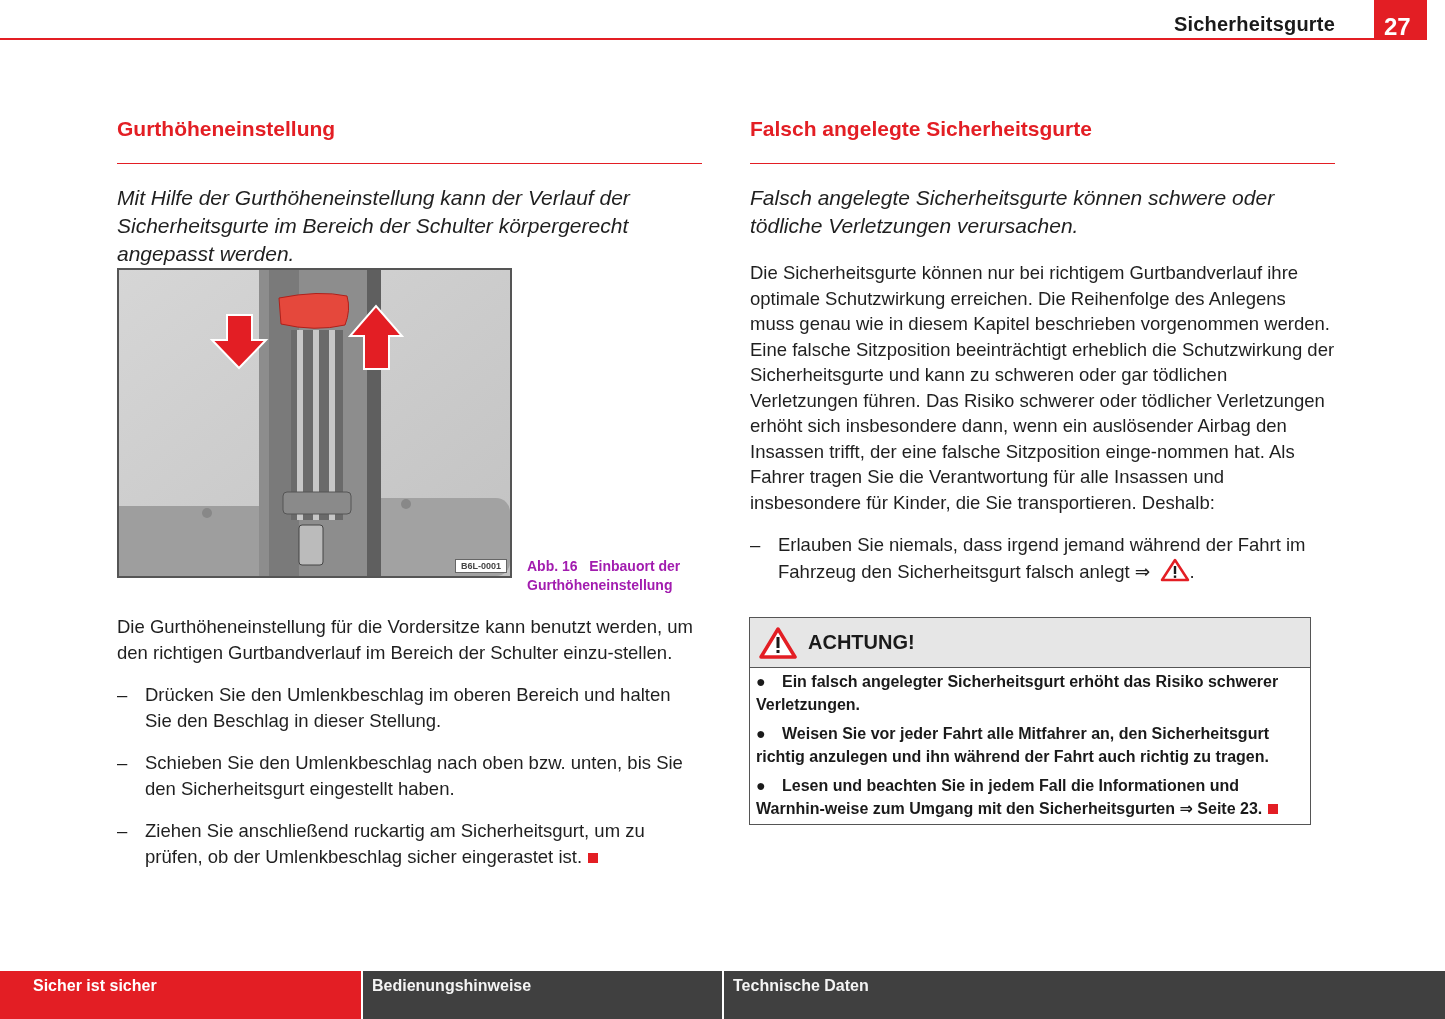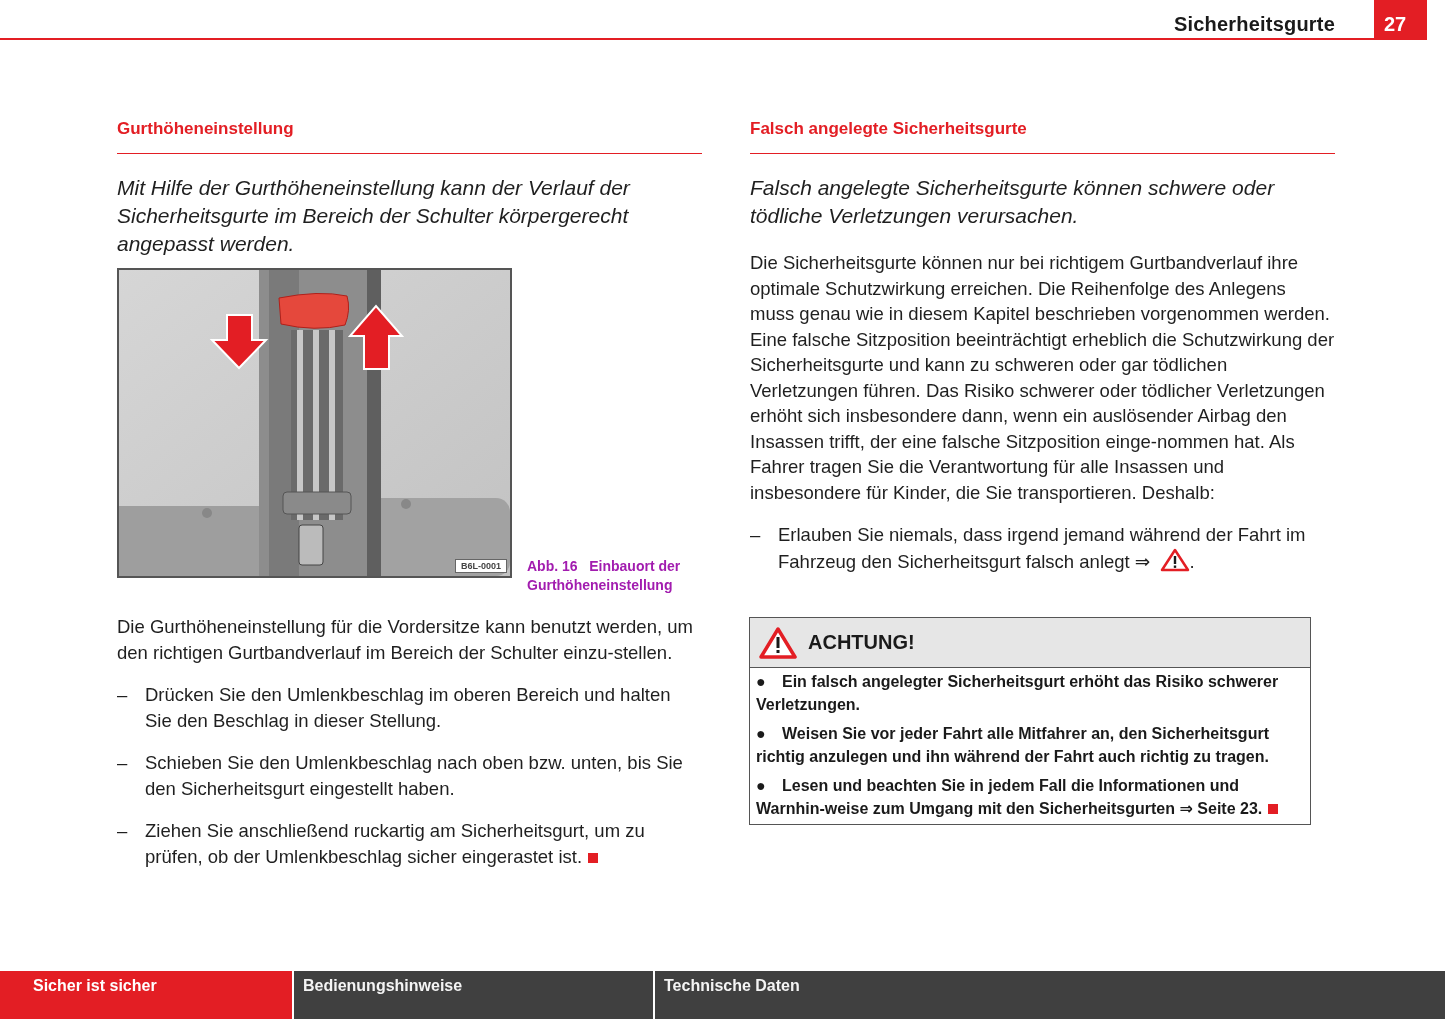--- a/index.html
+++ b/index.html
@@ -4,27 +4,27 @@
 <style>
   html, body { margin: 0; padding: 0; background: #ffffff; }
   body { width: 1445px; height: 1019px; position: relative; overflow: hidden;
          font-family: "Liberation Sans", "DejaVu Sans", sans-serif; color: #1a1a1a; }
 
   
   .hdr-line { position: absolute; left: 0; top: 38px; width: 1374px; height: 2px; background: #e31e24; }
   .hdr-title { position: absolute; left: 1100px; top: 13px; width: 235px; text-align: right;
                font-size: 20px; font-weight: bold; color: #1a1a1a; letter-spacing: 0.2px; }
   .hdr-page { position: absolute; left: 1374px; top: 0; width: 53px; height: 40px; background: #e31e24;
-              color: #fff; font-weight: bold; font-size: 20px; box-sizing: border-box; padding: 13px 0 0 10px; }
+              color: #fff; font-weight: bold; font-size: 24px; box-sizing: border-box; padding: 13px 0 0 10px; }
 
   .col { position: absolute; top: 115px; }
   .col-left { left: 117px; width: 585px; }
   .col-right { left: 750px; width: 585px; }
 
-  .sec-title { font-size: 17px; font-weight: bold; color: #e31e24; padding-bottom: 10px;
+  .sec-title { font-size: 21px; font-weight: bold; color: #e31e24; padding-bottom: 20px;
                border-bottom: 1.5px solid #e31e24; margin: 0; line-height: 28px; }
   .lead { font-style: italic; font-size: 21px; line-height: 28px; margin: 20px 0 0 0; color: #1f1f1f; }
   .body-text { font-size: 18.5px; line-height: 25.5px; margin: 0; color: #1f1f1f; }
   .dash-list { list-style: none; margin: 0; padding: 0; }
   .dash-list li { position: relative; padding-left: 28px; font-size: 18.5px; line-height: 25.5px; margin-bottom: 17px; color: #1f1f1f; }
   .dash-list li .dash { position: absolute; left: 0; top: 0; }
   .end-mark { display: inline-block; width: 10px; height: 10px; background: #e31e24; margin-left: 6px; vertical-align: 0px; }
 
   
   .figure { position: absolute; left: 117px; top: 268px; width: 395px; height: 310px; border: 2px solid #555;
@@ -39,21 +39,21 @@
   .warn-head { background: #e6e6e6; height: 49px; border-bottom: 1.5px solid #555; display: flex; align-items: center; padding-left: 8px; }
   .warn-head .title { font-size: 20px; font-weight: bold; margin-left: 10px; color: #1a1a1a; }
   .warn-body { padding: 2px 6px 4px 6px; }
   .warn-item { font-size: 16px; font-weight: bold; line-height: 23px; margin: 0 0 6px 0; color: #1a1a1a; }
   .warn-item .bullet { display: inline-block; width: 26px; }
 
   
   .footer { position: absolute; left: 0; top: 971px; width: 1445px; height: 48px; display: flex; }
   .tab { height: 48px; box-sizing: border-box; padding: 6px 0 0 33px; font-weight: bold; font-size: 16px;
          color: #fff; margin-right: 2px; }
-  .tab.active { background: #e31e24; width: 292px; }
+  .tab.active { background: #e31e24; width: 361px; }
   .tab.inactive { background: #404040; width: 359px; padding-left: 9px; color: #f4f4f4; }
   .tab:last-child { margin-right: 0; flex: 1; }
 </style>
 </head>
 <body>
 
 <div class="hdr-title">Sicherheitsgurte</div>
 <div class="hdr-page">27</div>
 <div class="hdr-line"></div>
 

